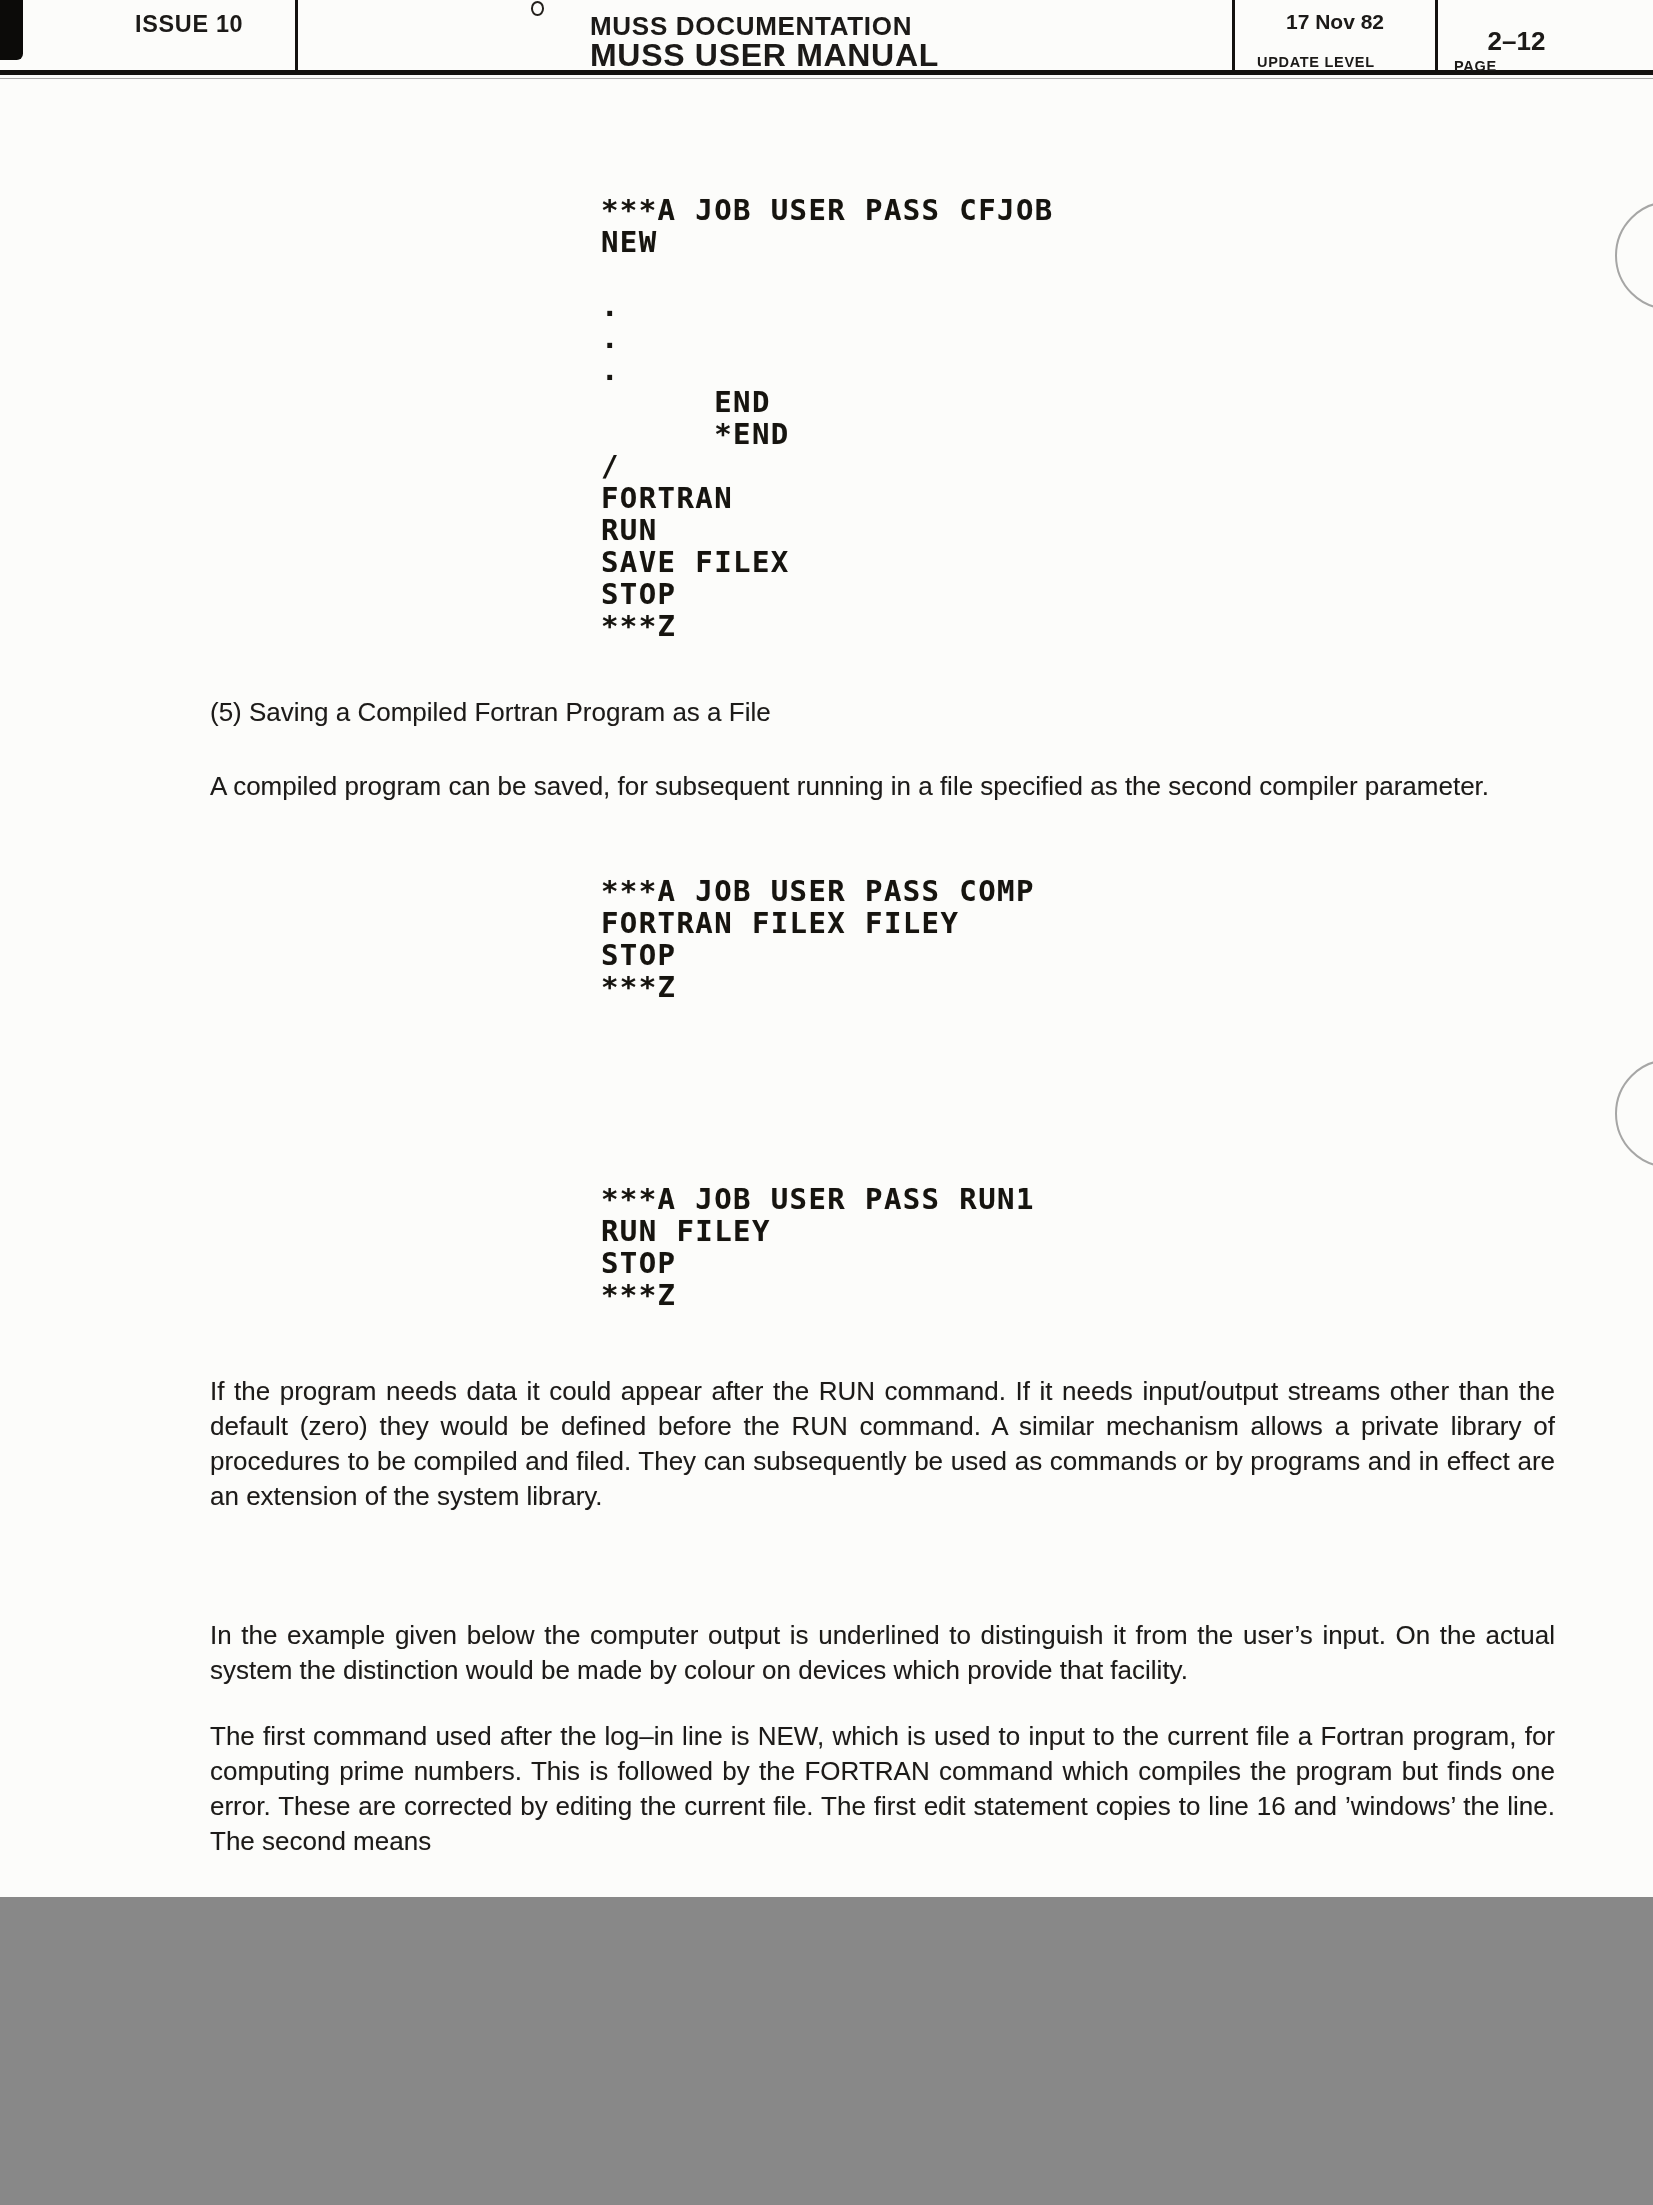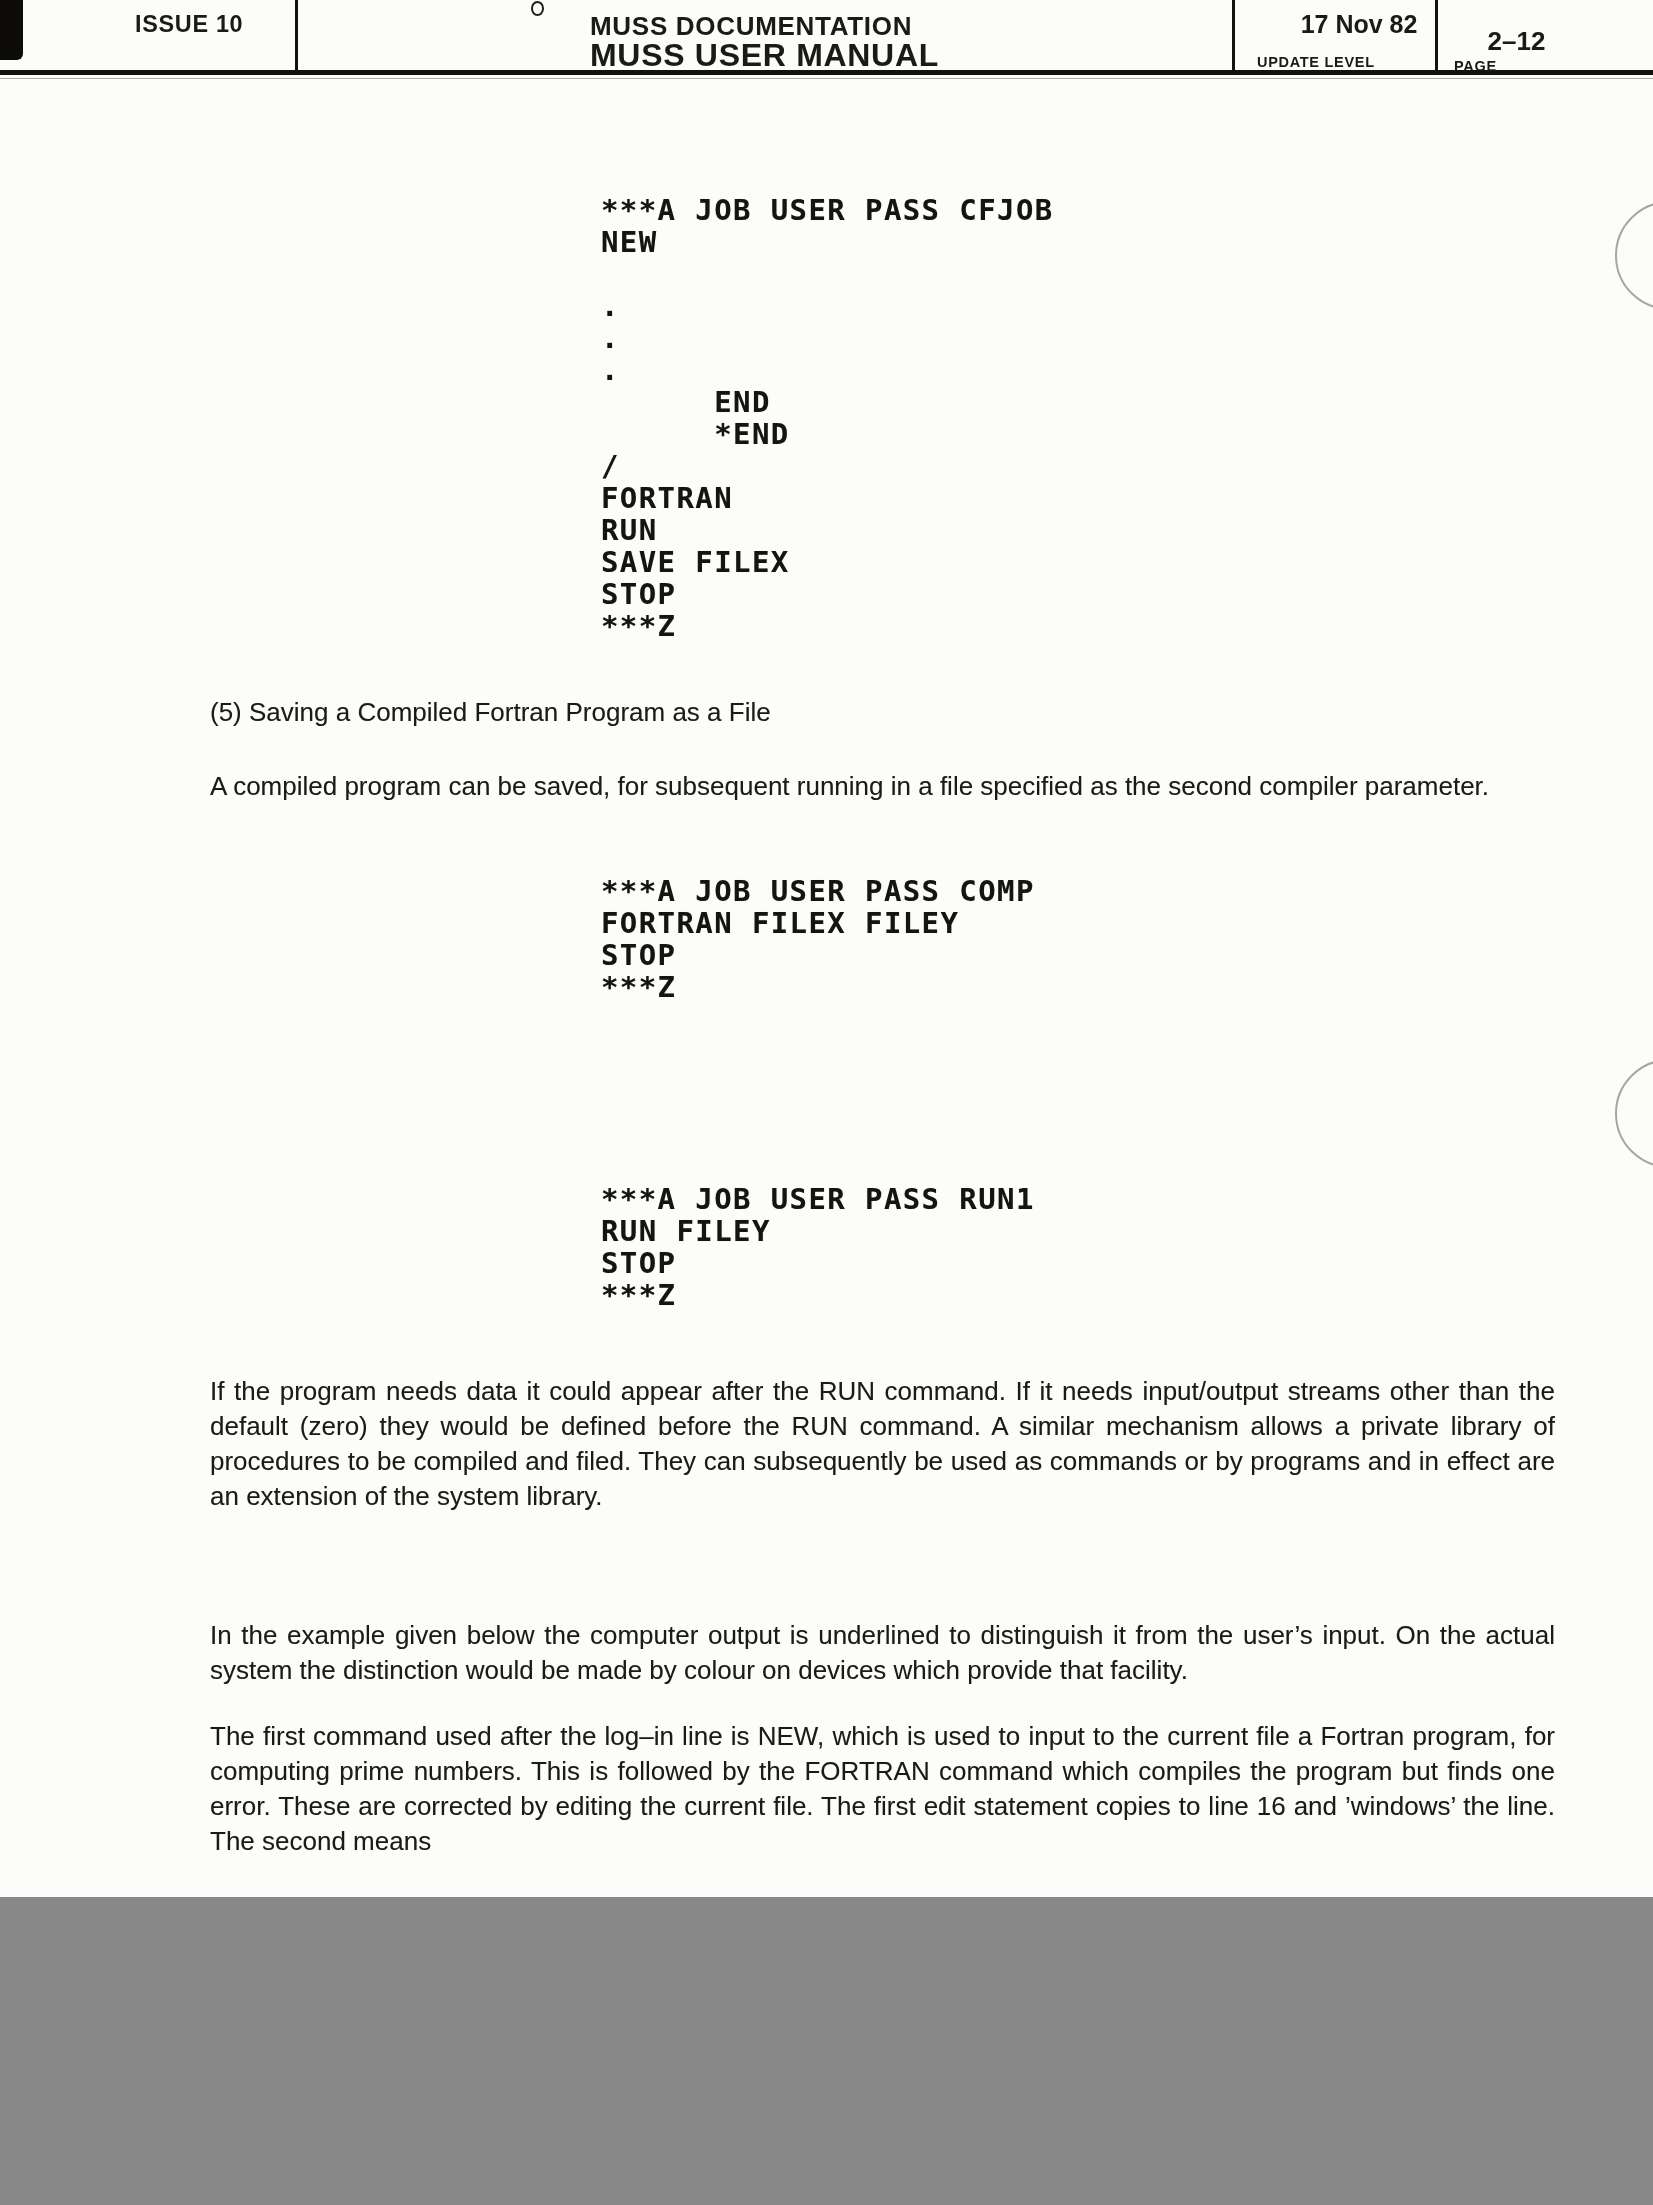--- a/index.html
+++ b/index.html
@@ -7,21 +7,21 @@
     position:relative;width:1654px;height:1897px;background:#fcfcfa;
     overflow:hidden;font-family:"Liberation Sans",sans-serif;color:#1c1a18;
   }
   
   .vline{position:absolute;top:0;width:2.8px;background:#14120f;}
   .hrule{position:absolute;left:0;width:1654px;background:#14120f;}
   .hd{position:absolute;font-weight:bold;white-space:nowrap;}
   .hd-issue{left:135px;top:11px;font-size:23.4px;letter-spacing:0.7px;}
   .hd-t1{left:590px;top:11px;font-size:26px;letter-spacing:0.7px;}
   .hd-t2{left:590px;top:37px;font-size:32px;letter-spacing:0.7px;}
-  .hd-date{left:1235px;top:9.6px;width:200px;text-align:center;font-size:25px;margin-left:24px;}
+  .hd-date{left:1235px;top:9.6px;width:200px;text-align:center;font-size:21px;}
   .hd-upd{left:1246px;top:54px;font-size:14.5px;letter-spacing:0.7px;margin-left:11px;}
   .hd-page-no{left:1437px;top:26px;width:159px;text-align:center;font-size:26px;}
   .hd-page-lb{left:1454px;top:58px;font-size:14.5px;letter-spacing:0.7px;}
   
   .para{
     position:absolute;left:210px;width:1345px;font-size:26px;line-height:35px;
     text-align:justify;color:#1c1a18;text-shadow:0 0 0.7px rgba(20,18,15,.25);
   }
   .heading{
     position:absolute;left:210px;width:1345px;font-size:26px;line-height:34px;

